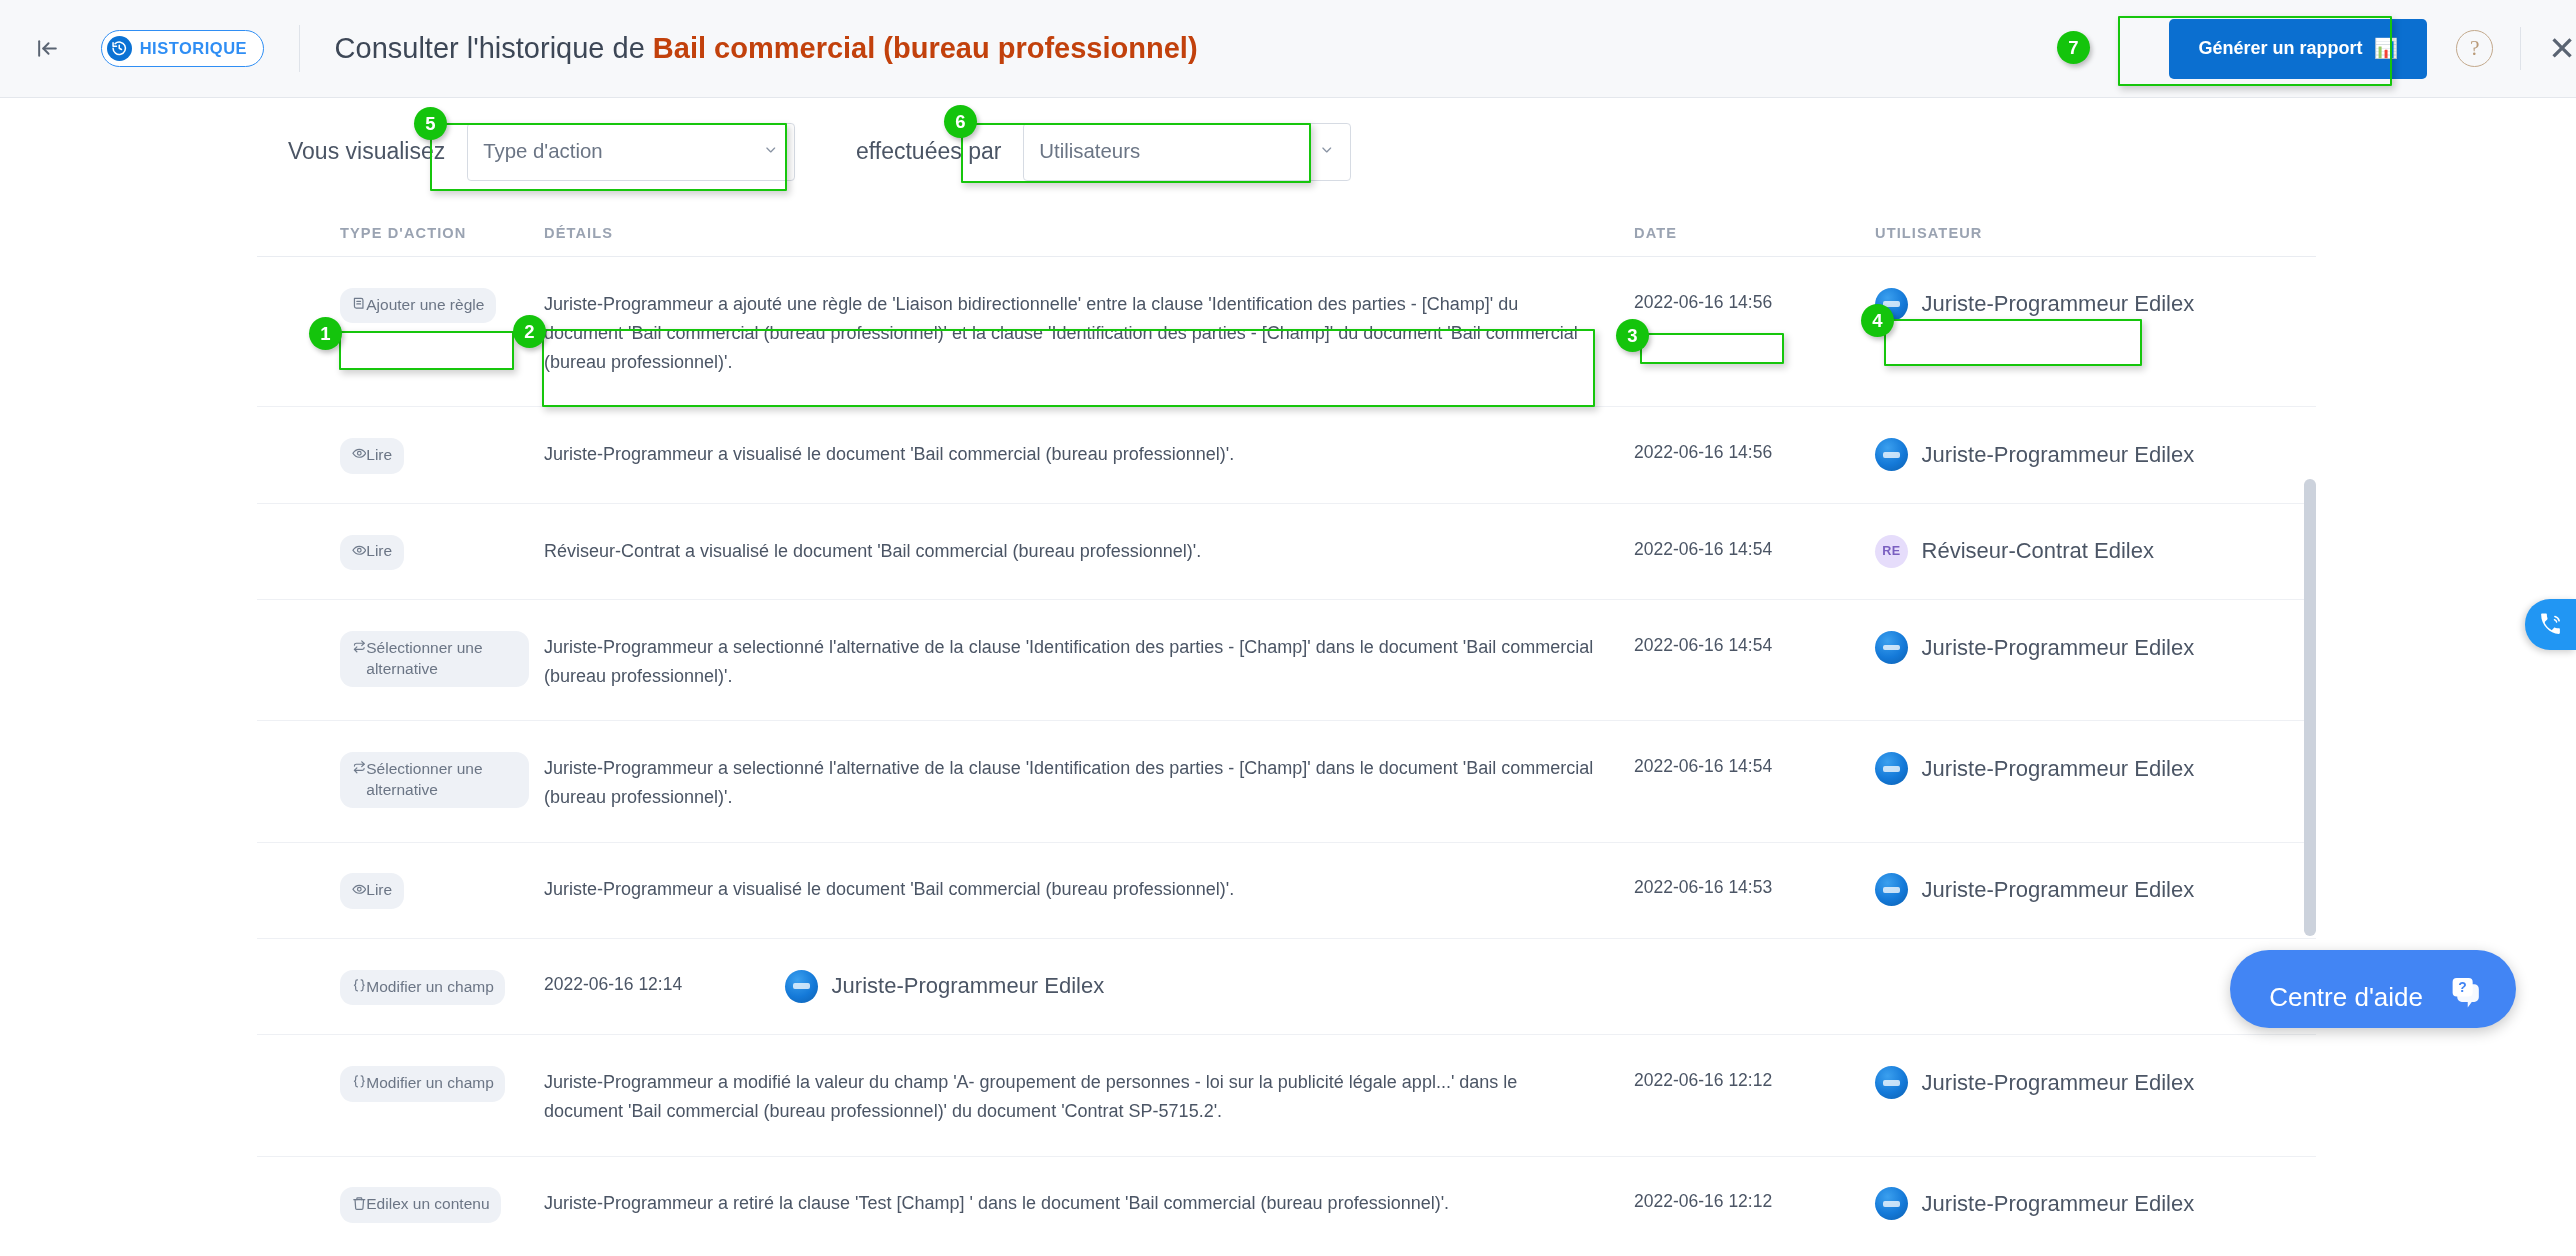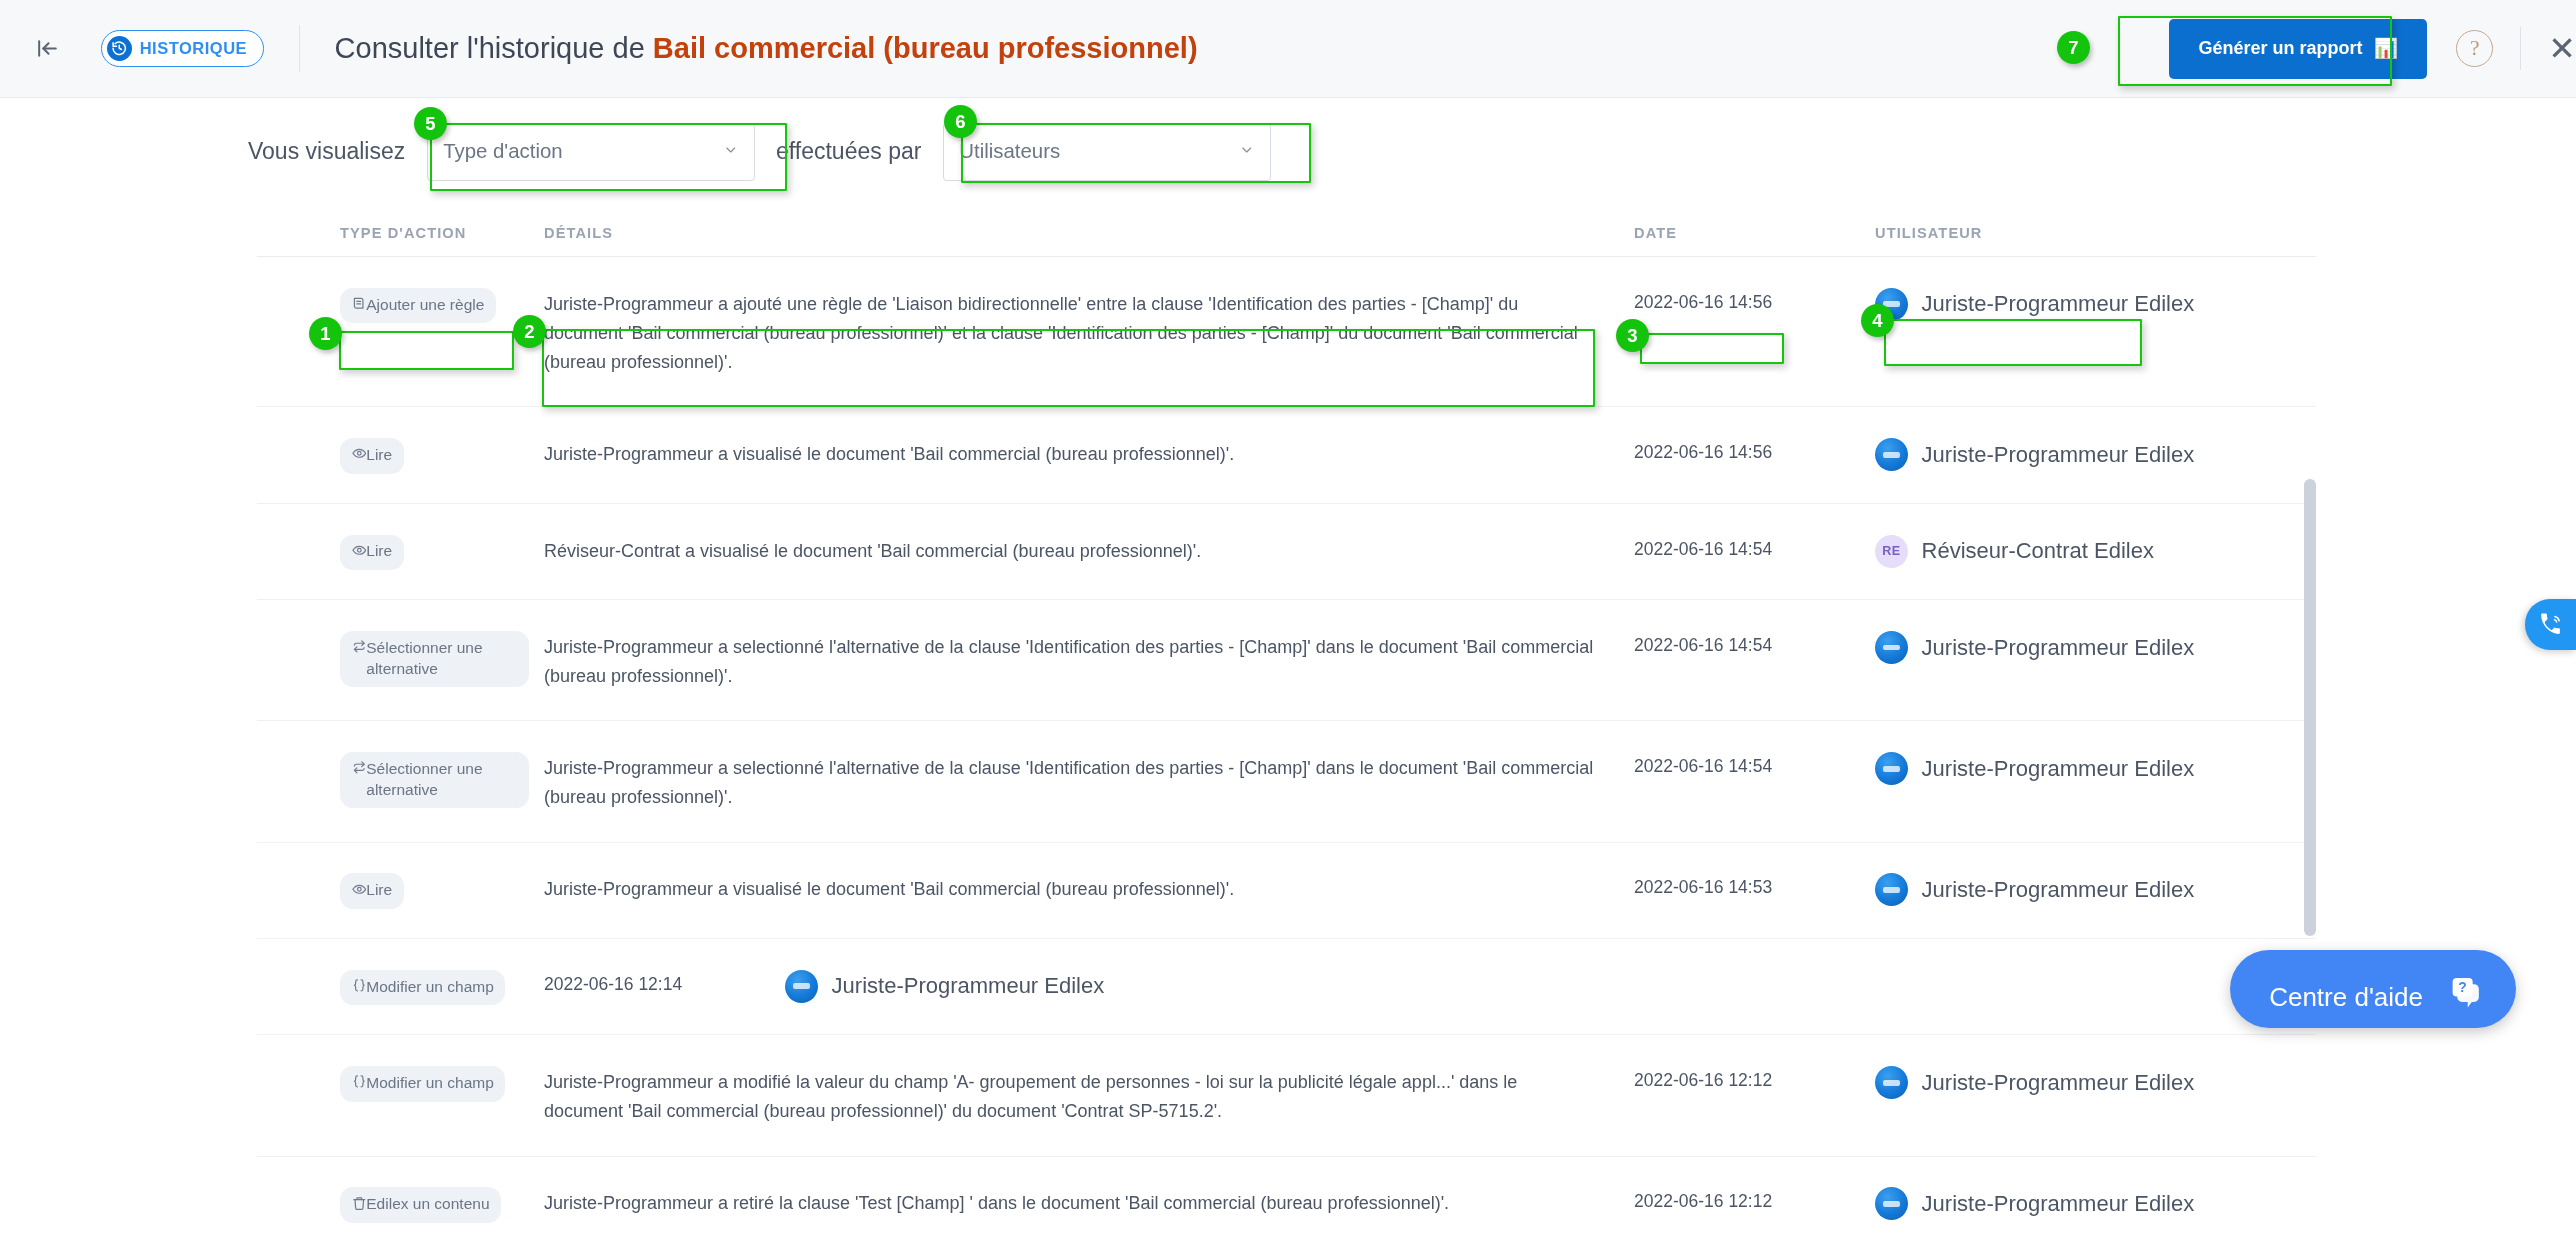--- a/index.html
+++ b/index.html
@@ -104,21 +104,21 @@
   }
 
   
   .filterbar {
     position: absolute; left: 0; top: 98px;
     width: 2576px; height: 107px;
     display: flex; align-items: center;
     padding-left: 248px;
     background: #ffffff;
   }
-  .filter-label { font-size: 23px; color: #4b5565; white-space: nowrap; }
+  .filter-label { font-size: 23px; color: #4b5565; white-space: nowrap; margin-left: 40px; }
   .select {
     position: relative;
     width: 328px; height: 58px;
     margin: 0 21.4px;
     border: 1px solid #d6dbe3;
     border-radius: 3.9px;
     background: #ffffff;
     display: flex; align-items: center;
     padding: 0 15.5px;
     cursor: pointer;

